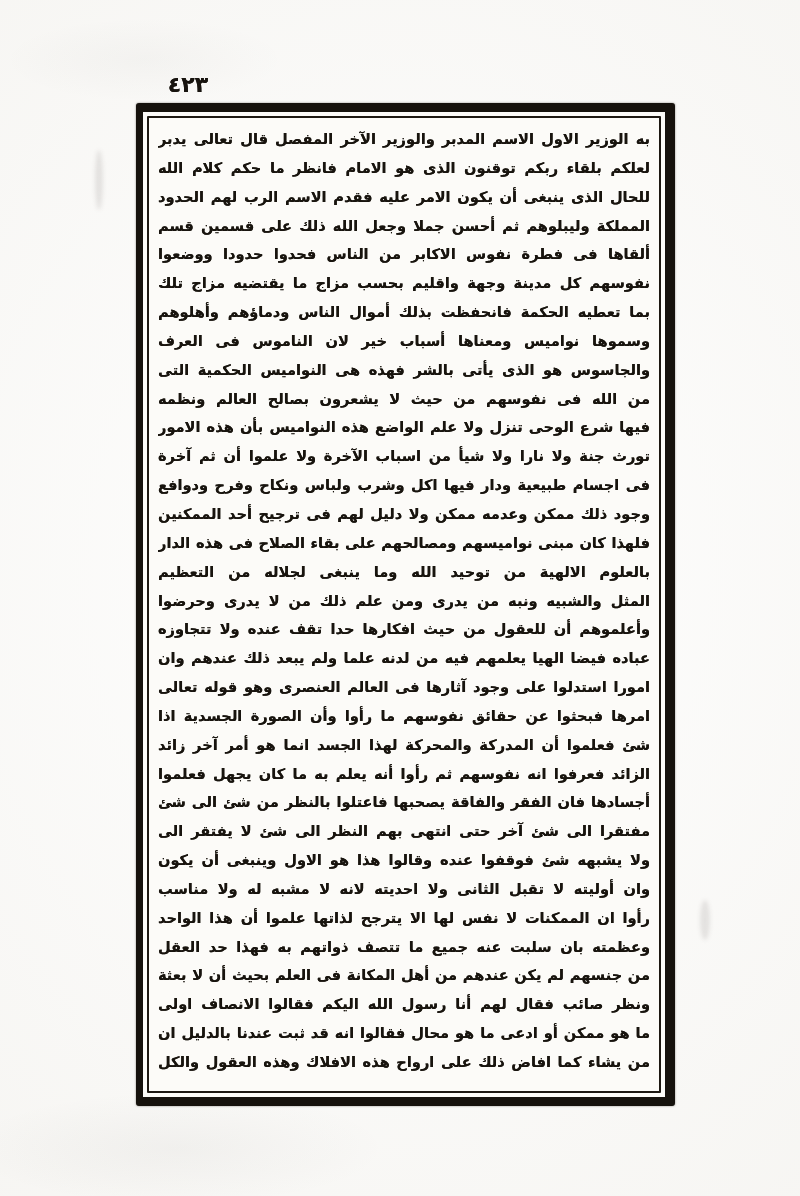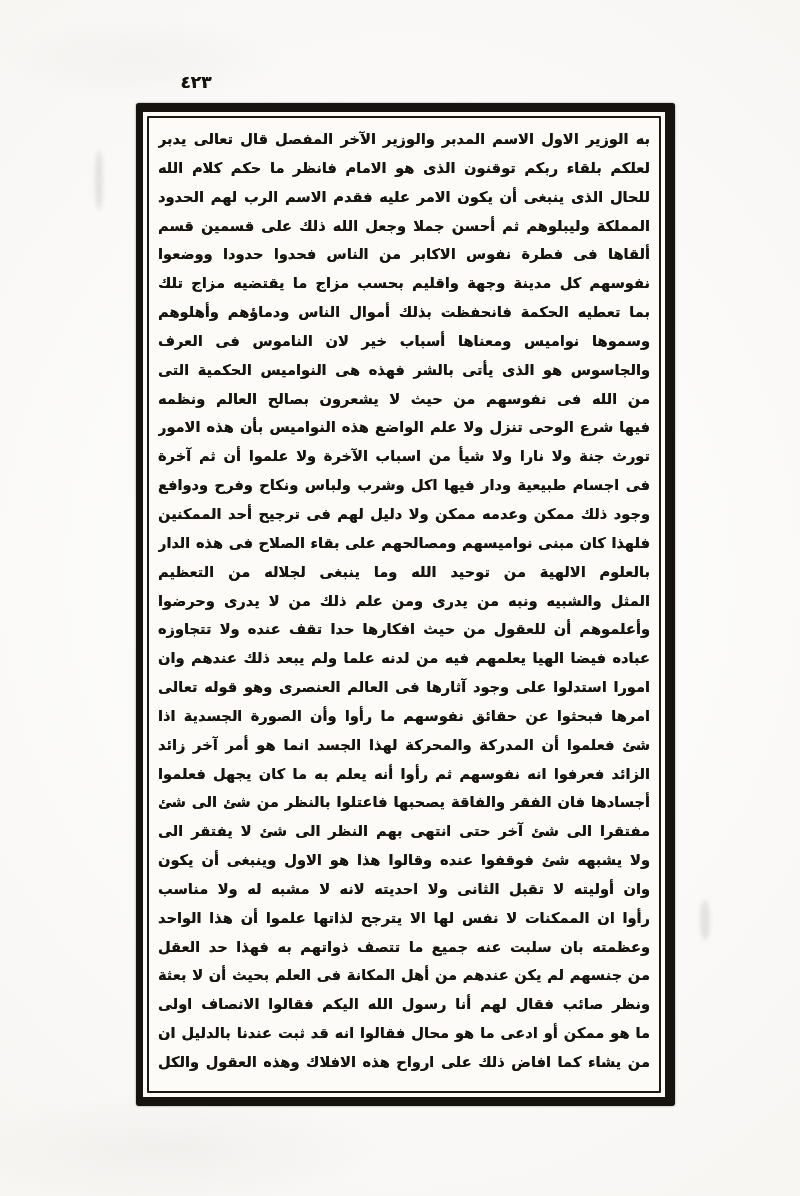--- a/index.html
+++ b/index.html
@@ -13,24 +13,24 @@
     background:
       radial-gradient(ellipse 90% 70% at 50% 48%, rgba(255,255,255,0.9), rgba(0,0,0,0.018) 98%),
       radial-gradient(ellipse 300px 80px at 22% 96%, rgba(60,55,48,0.05), rgba(0,0,0,0) 70%),
       radial-gradient(ellipse 200px 60px at 18% 5%, rgba(60,55,48,0.04), rgba(0,0,0,0) 70%),
       #fbfaf7;
     overflow: hidden;
   }
   .folio-number {
     position: absolute;
     top: 72px;
-    left: 164px;
+    left: 156px;
     width: 64px;
     text-align: center;
-    font-size: 17px;
+    font-size: 22px;
     font-weight: 700;
     letter-spacing: 3px;
     color: #17130e;
     text-shadow: 0 0 0.6px #17130e;
   }
   .frame-outer {
     position: absolute;
     left: 136px;
     top: 103px;
     width: 539px;

